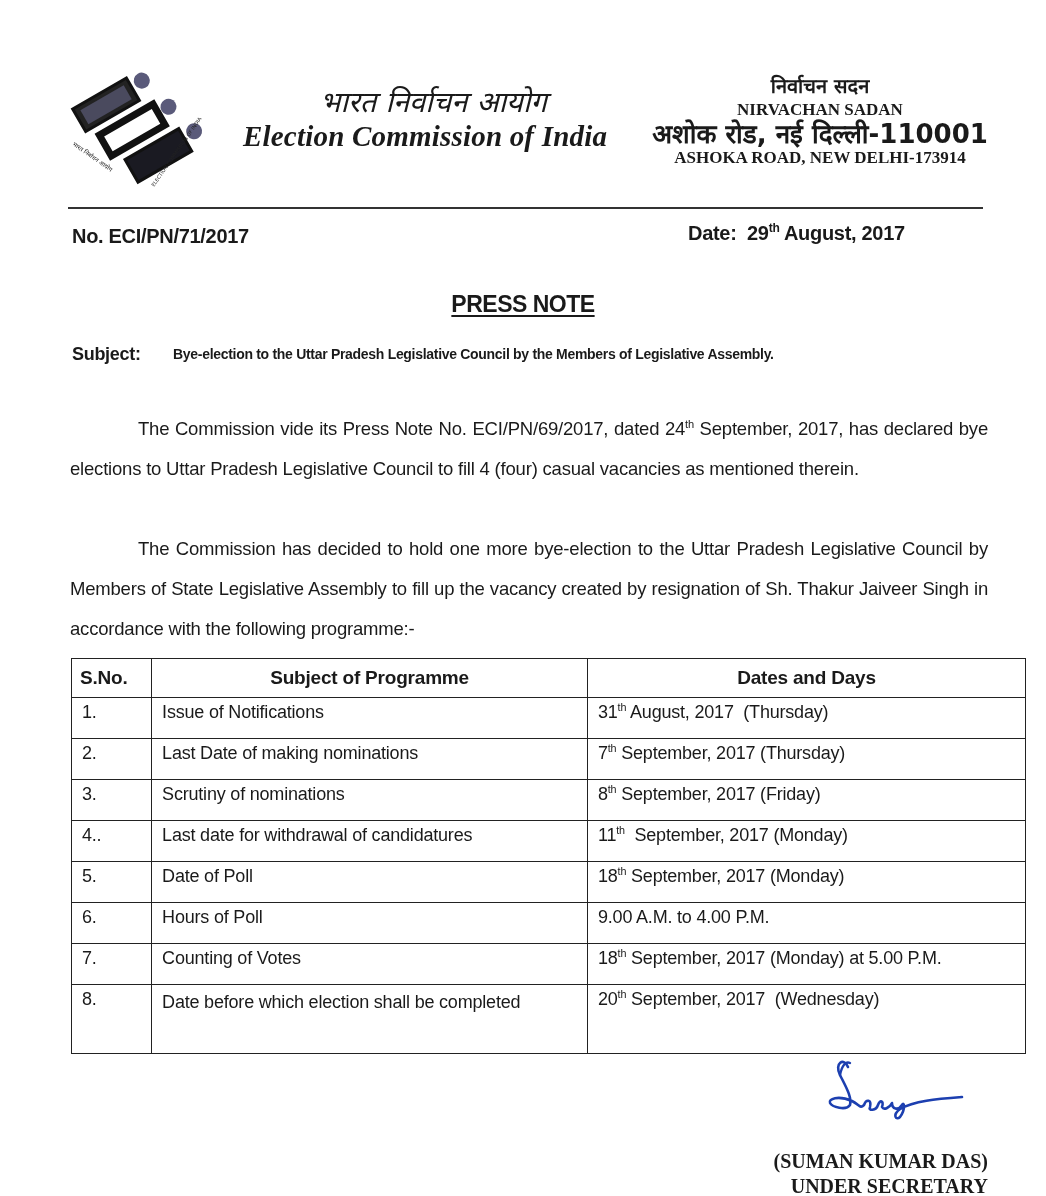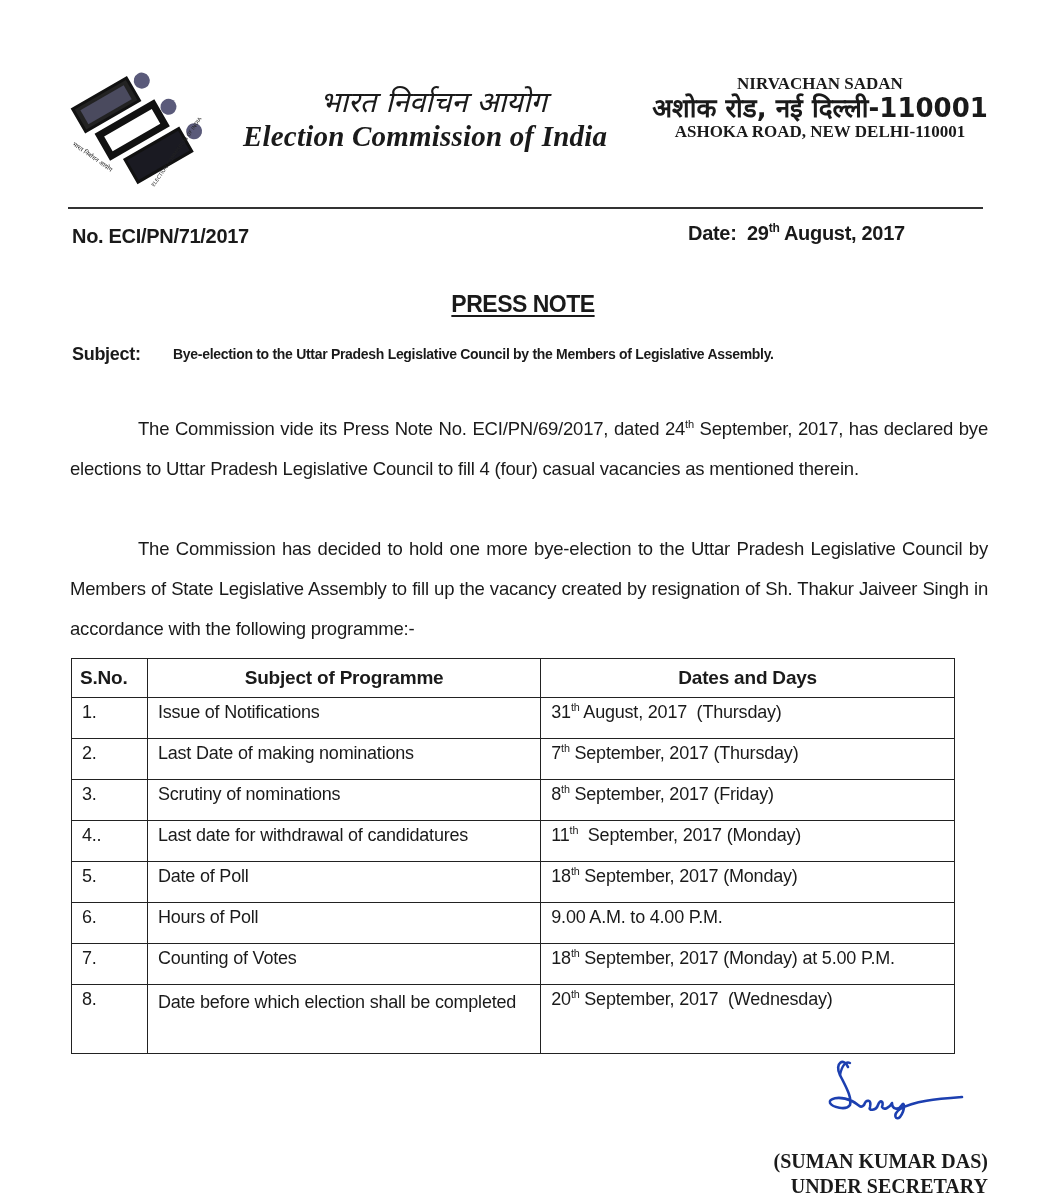--- a/index.html
+++ b/index.html
@@ -25,21 +25,21 @@
   sup { font-size: 0.6em; vertical-align: super; line-height: 0; }
   .title { left: 0; width: 1046px; top: 258px; text-align: center; }
   .title span { font-family: "Liberation Sans", sans-serif; font-weight: bold; font-size: 23px; text-decoration: underline; text-decoration-thickness: 2px; text-underline-offset: 3px; letter-spacing: -0.5px; }
   .subj-label { left: 72px; top: 311px; font-weight: bold; font-size: 18px; letter-spacing: -0.3px; }
   .subj-text { left: 173px; top: 309px; width: 818px; font-weight: bold; font-size: 14px; line-height: 25px; letter-spacing: -0.3px; }
   .para { left: 70px; width: 918px; font-size: 18.5px; line-height: 40px; text-align: justify; letter-spacing: -0.2px; }
   .para1 { top: 376px; }
   .para2 { top: 496px; }
   .indent { display: inline-block; width: 68px; }
   
-  table.prog { position: absolute; left: 71px; top: 658px; width: 884px; border-collapse: collapse; font-size: 18px; letter-spacing: -0.2px; }
+  table.prog { position: absolute; left: 71px; top: 658px; width: 955px; border-collapse: collapse; font-size: 18px; letter-spacing: -0.2px; }
   table.prog th, table.prog td { border: 1.5px solid #222; vertical-align: top; }
   table.prog th { font-weight: bold; font-size: 19px; height: 38px; vertical-align: middle; padding: 0 8px; }
   table.prog td { height: 36px; padding: 4px 10px 0 10px; }
   col.c1 { width: 77px; } col.c2 { width: 419px; } col.c3 { width: 421px; }
   th.h-sno { text-align: left; padding-left: 9px; }
   td.sno { padding-left: 10px; }
   td.subj8 { text-align: justify; text-align-last: left; line-height: 26px; }
   tr.tall td { height: 64px; }
   
   .sig { left: 826px; top: 1022px; width: 140px; height: 68px; }
@@ -61,23 +61,24 @@
     </g>
     <text x="10" y="78" font-size="6" fill="#222" transform="rotate(35 10 78)" font-family="DejaVu Sans, sans-serif">भारत निर्वाचन आयोग</text>
     <text x="92" y="120" font-size="5" fill="#222" transform="rotate(-55 92 120)" font-family="DejaVu Sans, sans-serif">ELECTION COMMISSION OF INDIA</text>
   </svg>
 </div>
 
 <div class="abs hdr-hindi">भारत निर्वाचन आयोग</div>
 <div class="abs hdr-english">Election Commission of India</div>
 
 <div class="abs hdr-right">
+  <div class="h1">निर्वाचन सदन</div>
   <div class="e1">NIRVACHAN SADAN</div>
   <div class="h2">अशोक रोड, नई दिल्ली-110001</div>
-  <div class="e2">ASHOKA ROAD, NEW DELHI-110001</div>
+  <div class="e2">ASHOKA ROAD, NEW DELHI-173914</div>
 </div>
 
 <div class="abs rule"></div>
 
 <div class="abs ref">No. ECI/PN/71/2017</div>
 <div class="abs date">
   <span>Date:</span>&nbsp;
   <span>29</span><sup>th</sup>
   <span>August, 2017</span>
 </div>

